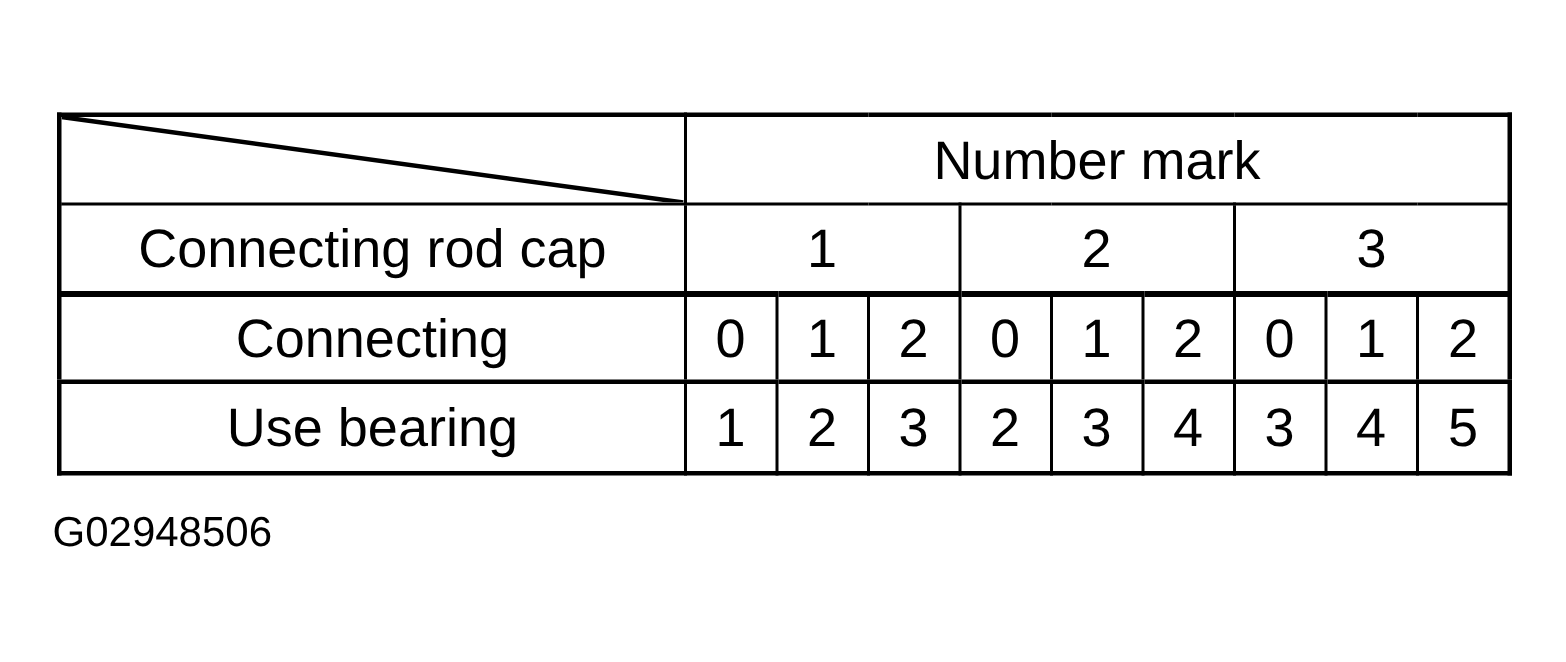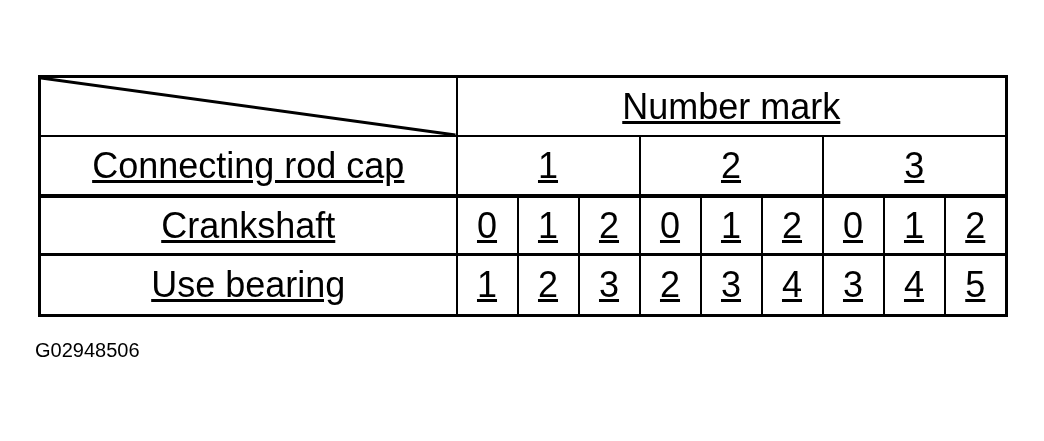--- a/index.html
+++ b/index.html
@@ -18,21 +18,20 @@
   .figure {
     position: absolute;
     left: 38px;
     top: 75px;
   }
   table.sel-table {
     border-collapse: collapse;
     table-layout: fixed;
     width: 968px;
     border: 3px solid #000000;
-    text-decoration: underline;
   }
   table.sel-table td {
     border: 2px solid #000000;
     font-size: 36px;
     line-height: 1;
     text-align: center;
     vertical-align: middle;
     padding: 0;
     overflow: hidden;
     white-space: nowrap;
@@ -57,21 +56,21 @@
     padding-right: 70px;
   }
   td.row-label {
     text-align: left;
     padding-left: 44px;
     margin-top: 19px;
   }
   .caption {
     margin-top: 22px;
     margin-left: -3px;
-    font-size: 20px;
+    font-size: 28px;
     letter-spacing: 0px;
   }
 </style>
 </head>
 <body>
 
 <div class="figure">
   <table class="sel-table">
     <colgroup>
       <col style="width:417px">
@@ -94,21 +93,21 @@
         </td>
         <td class="header-cell" colspan="9">Number mark</td>
       </tr>
       <tr class="r2">
         <td class="row-label">Connecting rod cap</td>
         <td colspan="3">1</td>
         <td colspan="3">2</td>
         <td colspan="3">3</td>
       </tr>
       <tr class="r3">
-        <td class="row-label">Crankshaft</td>
+        <td class="row-label">Connecting</td>
         <td>0</td>
         <td>1</td>
         <td>2</td>
         <td>0</td>
         <td>1</td>
         <td>2</td>
         <td>0</td>
         <td>1</td>
         <td>2</td>
       </tr>

